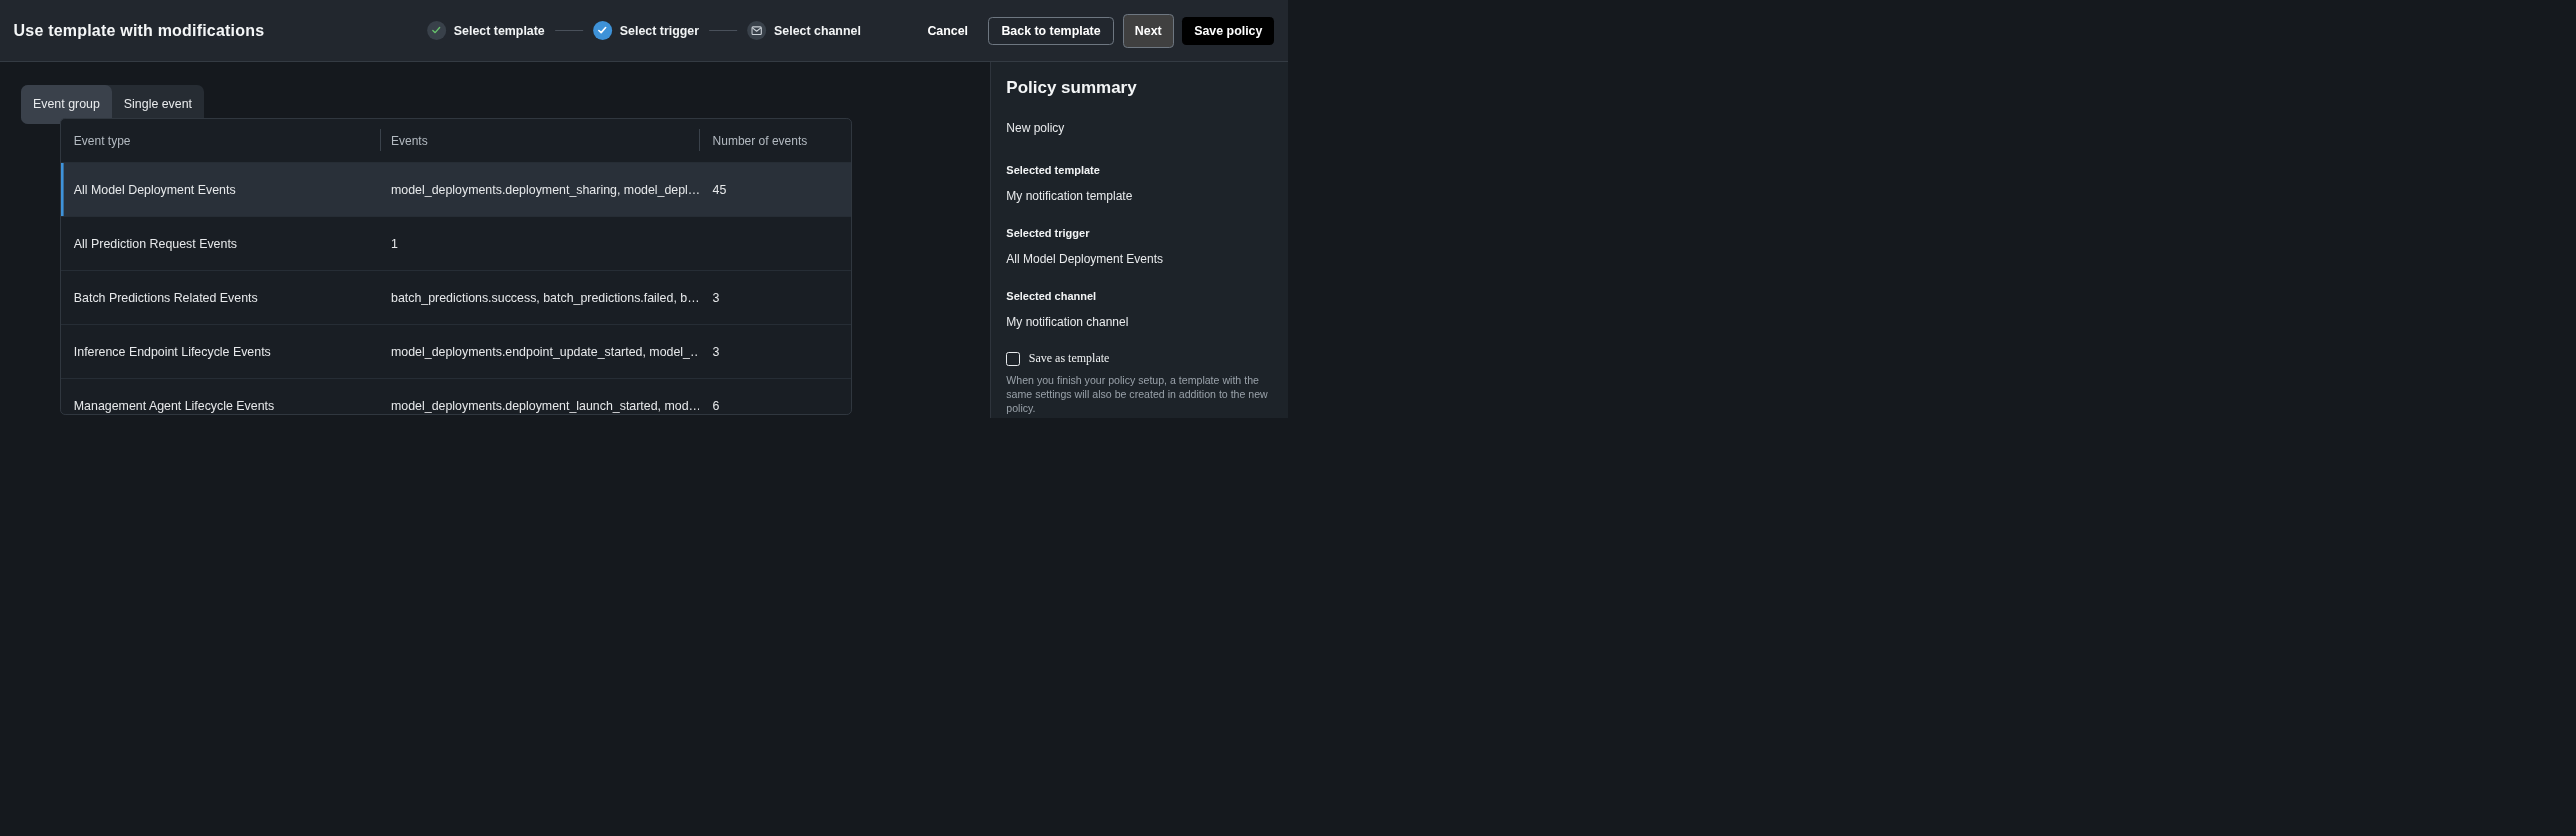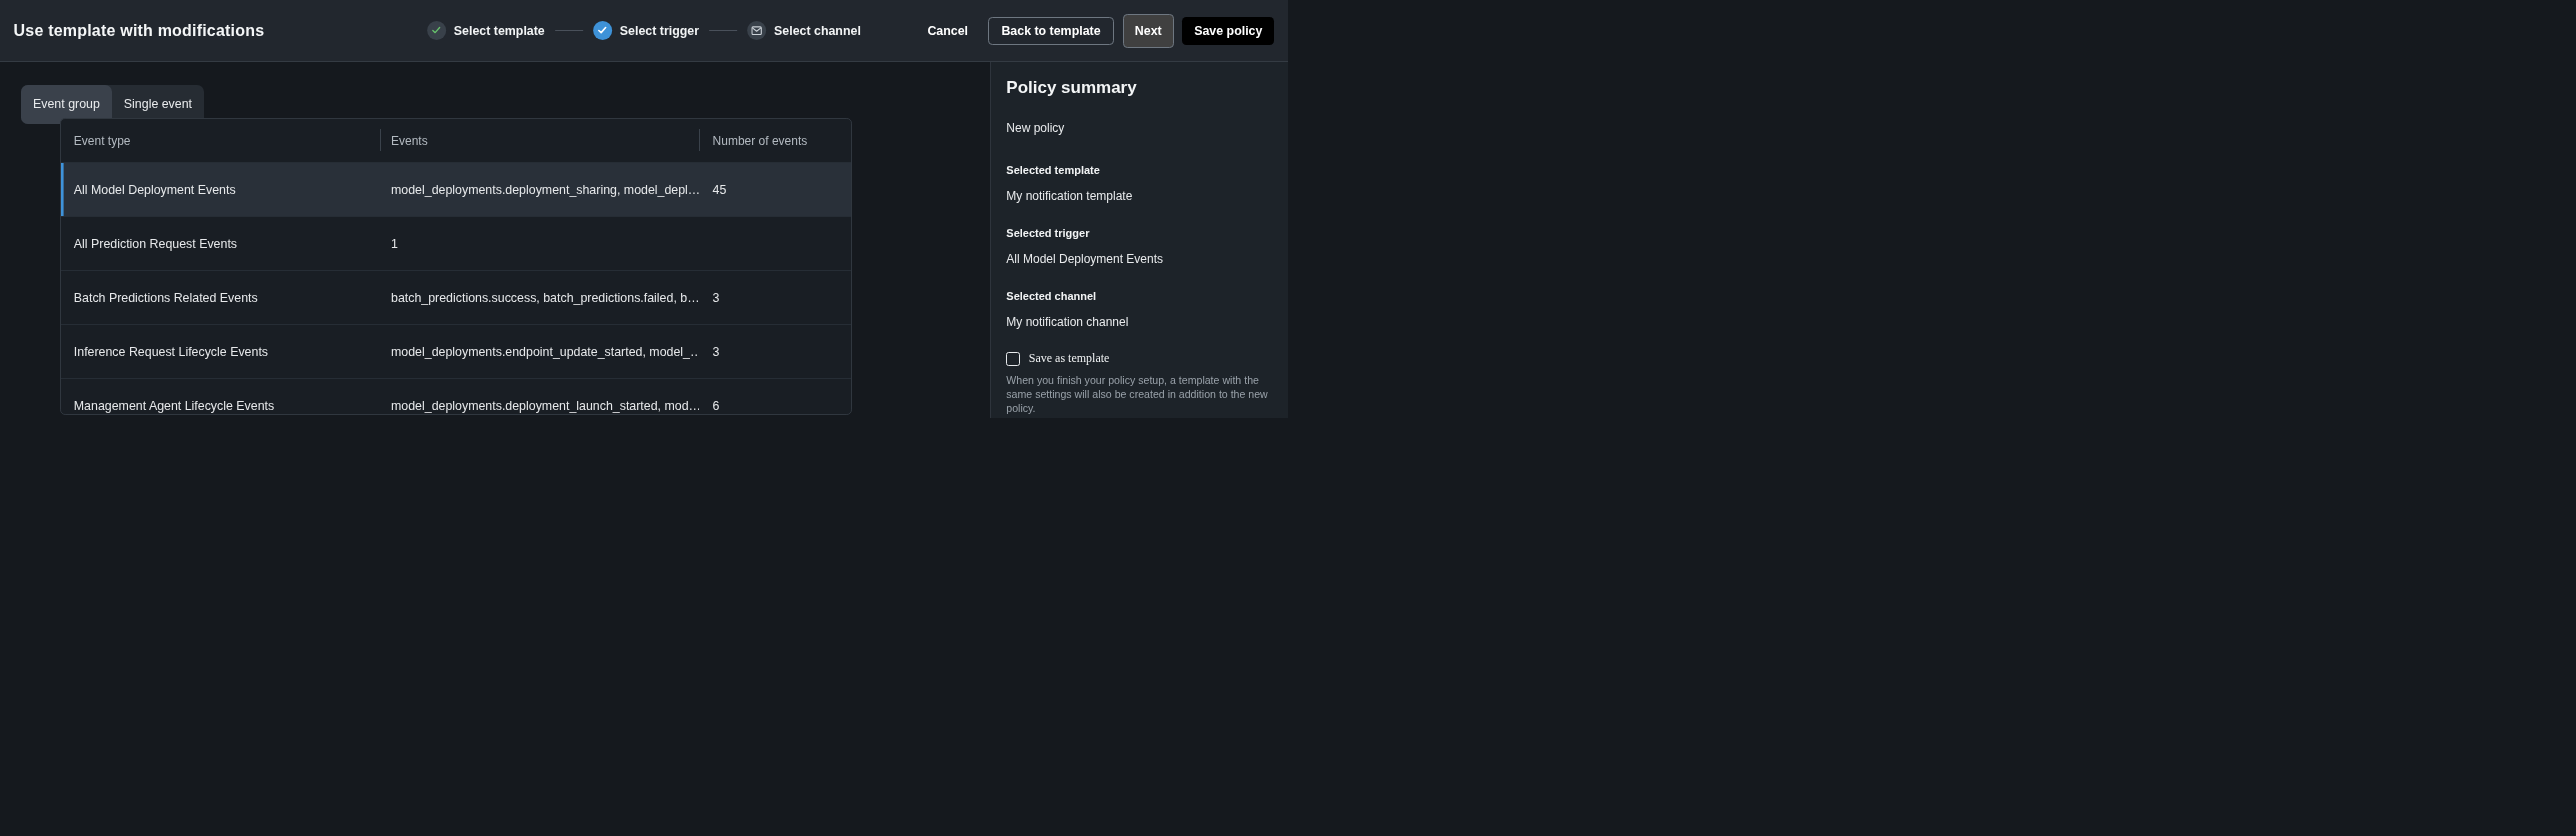--- a/index.html
+++ b/index.html
@@ -182,21 +182,21 @@
     <div class="tr">
       <div class="td">All Prediction Request Events</div>
       <div class="td">1</div>
     </div>
     <div class="tr">
       <div class="td">Batch Predictions Related Events</div>
       <div class="td">batch_predictions.success, batch_predictions.failed, b…</div>
       <div class="td">3</div>
     </div>
     <div class="tr">
-      <div class="td">Inference Request Lifecycle Events</div>
+      <div class="td">Inference Endpoint Lifecycle Events</div>
       <div class="td">model_deployments.endpoint_update_started, model_…</div>
       <div class="td">3</div>
     </div>
     <div class="tr">
       <div class="td">Management Agent Lifecycle Events</div>
       <div class="td">model_deployments.deployment_launch_started, mod…</div>
       <div class="td">6</div>
     </div>
   </div>
 </div>

